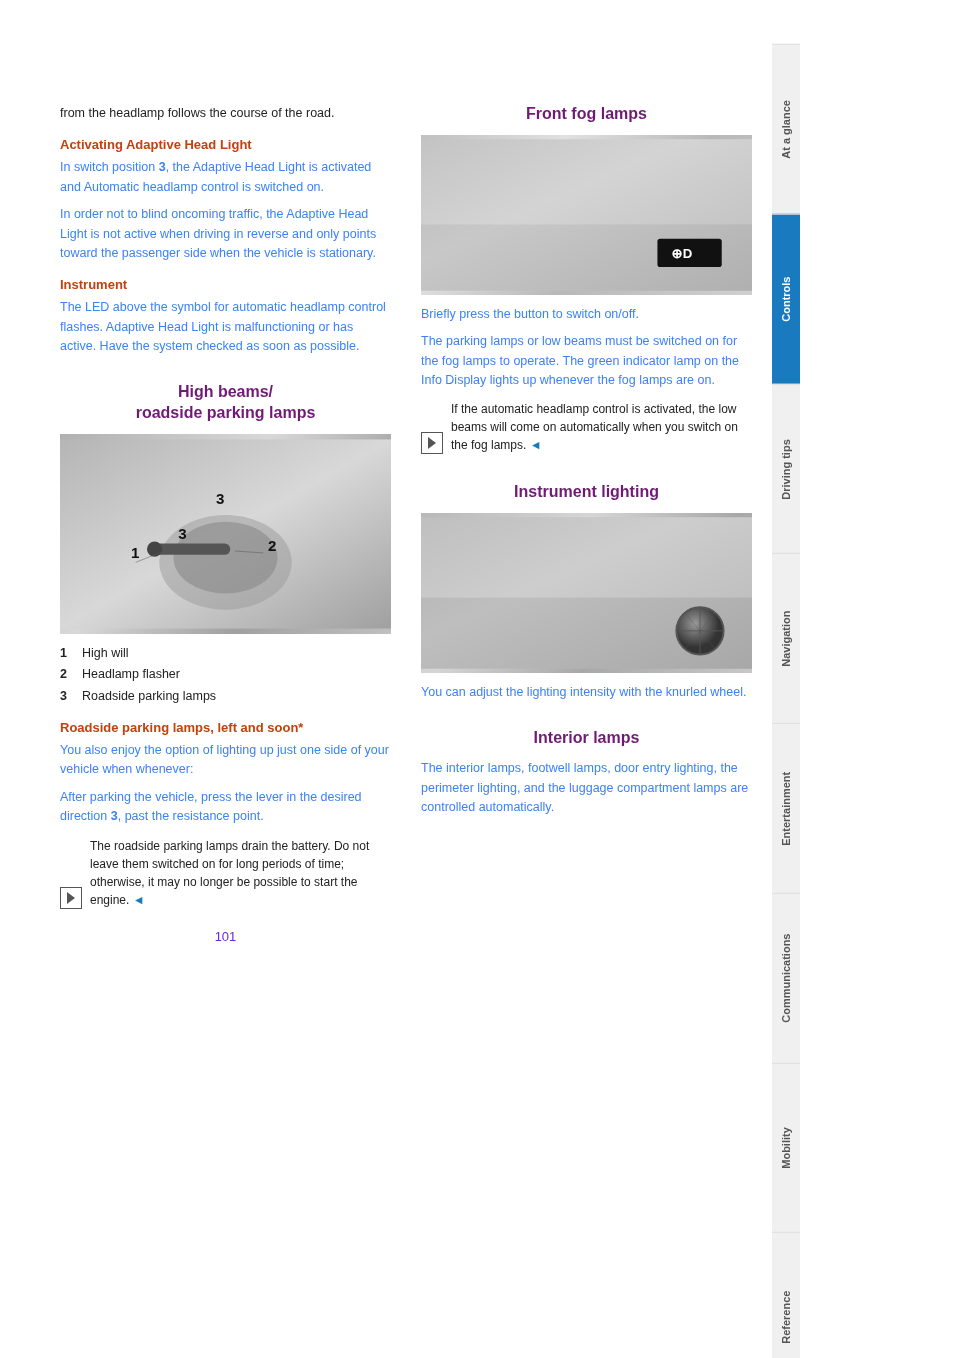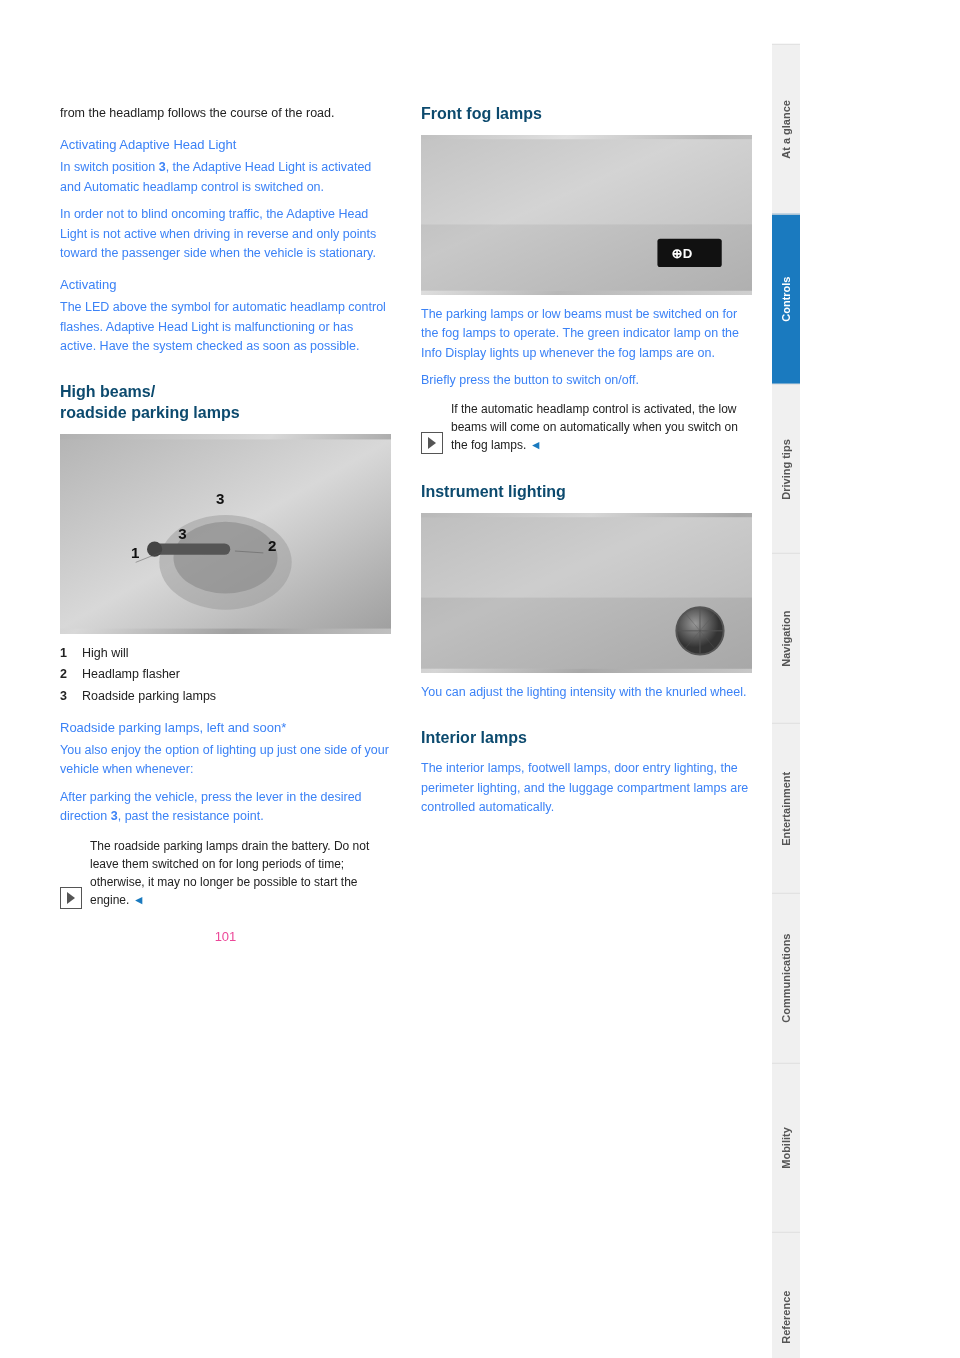--- a/index.html
+++ b/index.html
@@ -60,31 +60,32 @@
       cursor: pointer;
       padding: 5px 0;
     }
 
     .sidebar-tab.active {
       background: #1a7abf;
       color: #fff;
     }
 
     h2.section-heading {
-      color: #0c4a6e;
+      color: #701a75;
       font-size: 16px;
       font-weight: bold;
       margin-bottom: 10px;
       line-height: 1.3;
+      text-align: center;
     }
 
     h3.sub-heading {
-      color: #3b82f6;
+      color: #c2410c;
       font-size: 13px;
-      font-weight: normal;
+      font-weight: bold;
       margin-top: 14px;
       margin-bottom: 6px;
     }
 
     p.body-text {
       font-size: 12.5px;
       line-height: 1.55;
       margin-bottom: 8px;
       color: #3b82f6;
     }
@@ -162,21 +163,21 @@
       background: linear-gradient(135deg, #c0c0c0 0%, #e0e0e0 30%, #b8b8b8 60%, #d0d0d0 100%);
     }
 
     .car-img-instrument {
       background: linear-gradient(135deg, #b8b8b8 0%, #d5d5d5 35%, #a8a8a8 65%, #c8c8c8 100%);
     }
 
     .page-number {
       text-align: center;
       font-size: 13px;
-      color: #ec4899;
+      color: #6d28d9;
       margin-top: 20px;
       margin-bottom: 10px;
     }
 
     .watermark {
       position: absolute;
       bottom: 10px;
       left: 50%;
       transform: translateX(-50%);
       font-size: 11px;
@@ -204,21 +205,21 @@
       <p class="intro-text">from the headlamp follows the course of the road.</p>
 
       <h3 class="sub-heading">Activating Adaptive Head Light</h3>
 
       <p class="body-text">
         In switch position <strong>3</strong>, the Adaptive Head Light is activated and Automatic headlamp control is switched on.
       </p>
 
       <p class="body-text">In order not to blind oncoming traffic, the Adaptive Head Light is not active when driving in reverse and only points toward the passenger side when the vehicle is stationary.</p>
 
-      <h3 class="sub-heading">Activating</h3>
+      <h3 class="sub-heading">Instrument</h3>
 
       <p class="body-text">The LED above the symbol for automatic headlamp control flashes. Adaptive Head Light is malfunctioning or has active. Have the system checked as soon as possible.</p>
 
       <div class="section-divider"></div>
 
       <h2 class="section-heading">High beams/<br>roadside parking lamps</h2>
 
       <div class="image-placeholder tall">
         <div class="car-img" style="position:relative;">
           
@@ -304,23 +305,23 @@
 
             <rect x="0" y="0" width="350" height="90" fill="#c8c8c8" opacity="0.5"></rect>
             <rect x="0" y="90" width="350" height="70" fill="#b0b0b0" opacity="0.5"></rect>
 
             <rect x="250" y="105" width="68" height="30" rx="3" fill="#111"></rect>
             <text x="265" y="126" font-size="14" fill="white" font-weight="bold">⊕D</text>
           </svg>
         </div>
       </div>
 
+      <p class="body-text">Briefly press the button to switch on/off.</p>
+
       <p class="body-text">The parking lamps or low beams must be switched on for the fog lamps to operate. The green indicator lamp on the Info Display lights up whenever the fog lamps are on.</p>
-
-      <p class="body-text">Briefly press the button to switch on/off.</p>
 
       <div class="note-box">
         <div class="note-icon">
           <svg viewBox="0 0 12 14" fill="none" xmlns="http://www.w3.org/2000/svg">
             <polygon points="2,1 10,7 2,13" fill="#555"></polygon>
           </svg>
         </div>
         <span>
           If the automatic headlamp control is activated, the low beams will come on automatically when you switch on the fog lamps. <span style="color:#1a7abf;">◄</span>
         </span>

